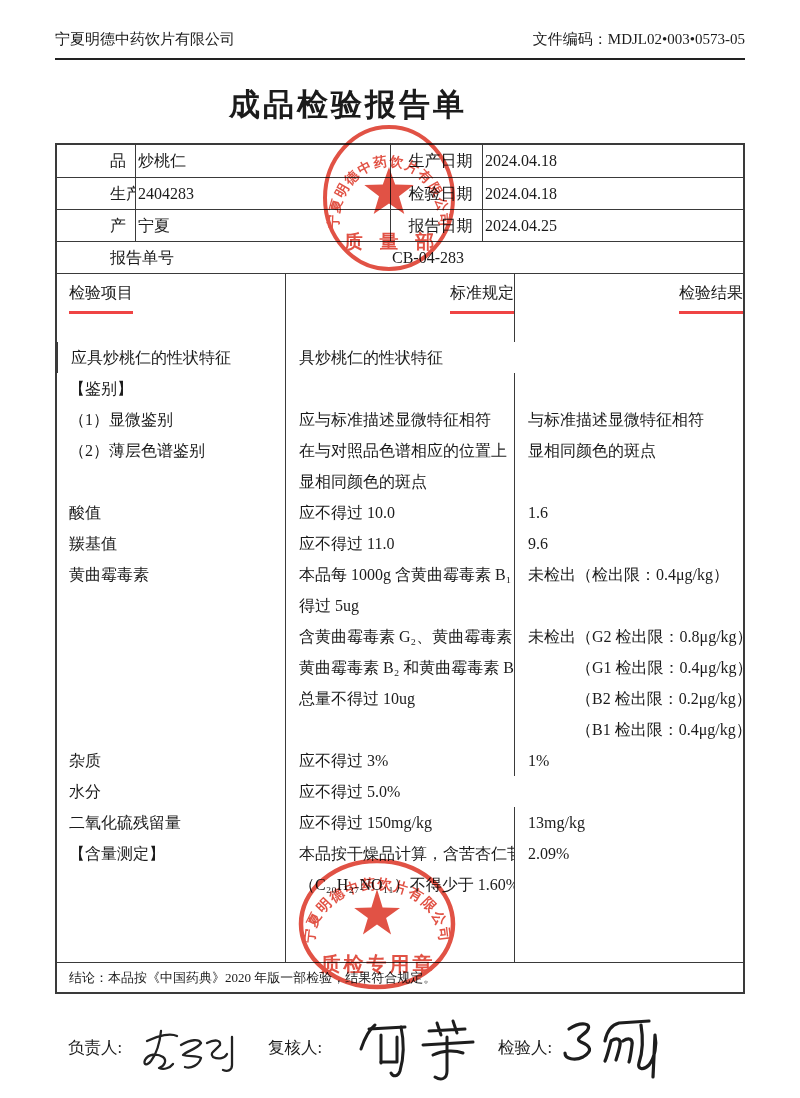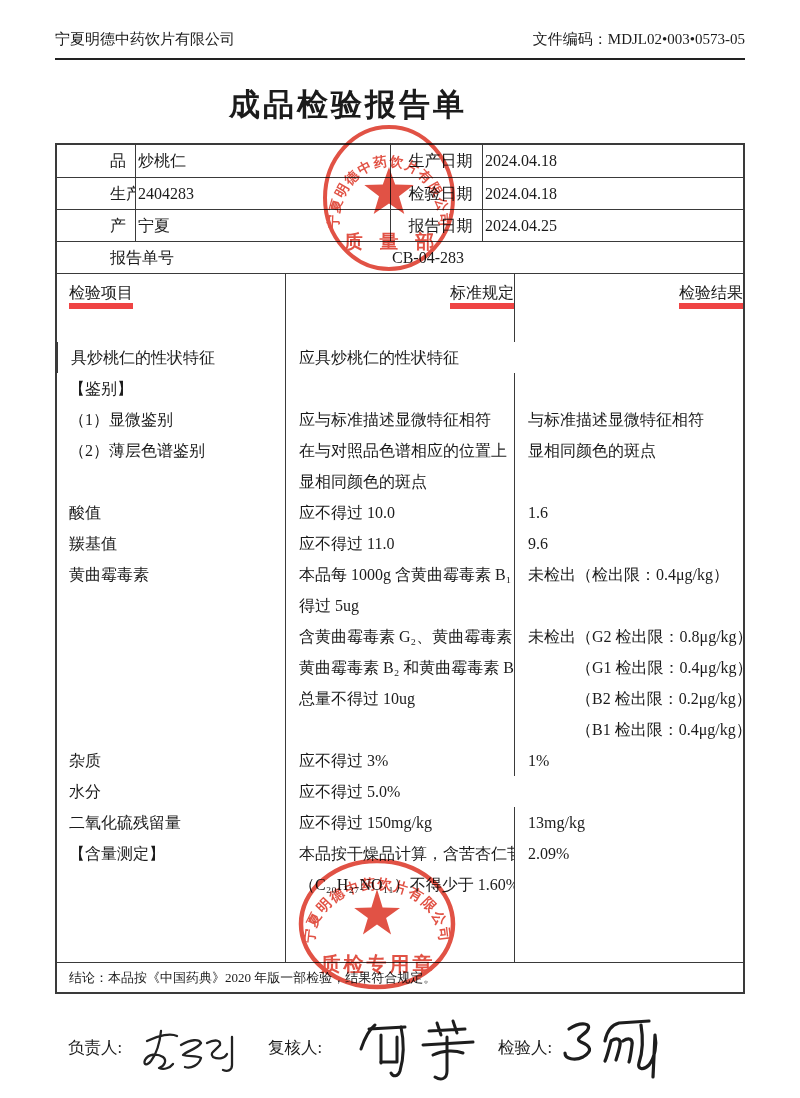--- a/index.html
+++ b/index.html
@@ -28,21 +28,21 @@
   .info-row .bl{ border-left:1.5px solid #3a3a3a; }
   .pl12{ padding-left:12px;margin-left:41px; } .pl8{ padding-left:8px;text-align:center; } .pl10{ padding-left:2px; }
   .report-row{ display:grid; grid-template-columns:333px 353px; height:32px; line-height:31px; border-top:1.5px solid #3a3a3a; }
   .main-header{
     display:grid; grid-template-columns:228px 229px 229px; height:38px; line-height:38px;
     border-top:1.5px solid #3a3a3a;
   }
   .main-header .hc{ text-align:center; }
   .main-header .hc:first-child{ text-align:left; padding-left:12px; }
   .main-header .bl{ border-left:1.5px solid #3a3a3a;text-align:right; }
-  .main-header span{ border-bottom:6px solid #ef4444; padding-bottom:2px; }
+  .main-header span{ border-bottom:3px solid #ef4444; padding-bottom:10px; }
   .spec-line{ display:grid; grid-template-columns:228px 229px 229px; height:31px; line-height:31px; }
   .spec-line .cell{ white-space:nowrap; overflow:hidden; padding-left:12px; }
   .spec-line .cell.std{ padding-left:13px; }
   .spec-line .cell.res{ padding-left:13px; }
   .spec-line .cell.indent{ padding-left:61px; }
   .spec-line .bl{ border-left:1.5px solid #3a3a3a; }
   .conclusion-row{ border-top:1.5px solid #3a3a3a; height:30px; line-height:29px; padding-left:12px; font-size:13px; }
   .sign-row{ position:absolute; left:55px; top:1033px; width:690px; height:60px; font-size:16.5px; }
   .sign-label{ position:absolute; top:4px; }
   .sig-svg{ position:absolute; }
@@ -88,22 +88,22 @@
     <div class="hc bl"><span>标准规定</span></div>
     <div class="hc bl"><span>检验结果</span></div>
   </div>
   <div id="spec-lines">
       <div class="spec-line">
         <div class="cell"></div>
         <div class="cell std bl"></div>
         <div class="cell res bl"></div>
       </div>
       <div class="spec-line">
+        <div class="cell std bl">应具炒桃仁的性状特征</div>
         <div class="cell res bl">具炒桃仁的性状特征</div>
-        <div class="cell std bl">应具炒桃仁的性状特征</div>
       </div>
       <div class="spec-line">
         <div class="cell">【鉴别】</div>
         <div class="cell std bl"></div>
         <div class="cell res bl"></div>
       </div>
       <div class="spec-line">
         <div class="cell">（1）显微鉴别</div>
         <div class="cell std bl">应与标准描述显微特征相符</div>
         <div class="cell res bl">与标准描述显微特征相符</div>

